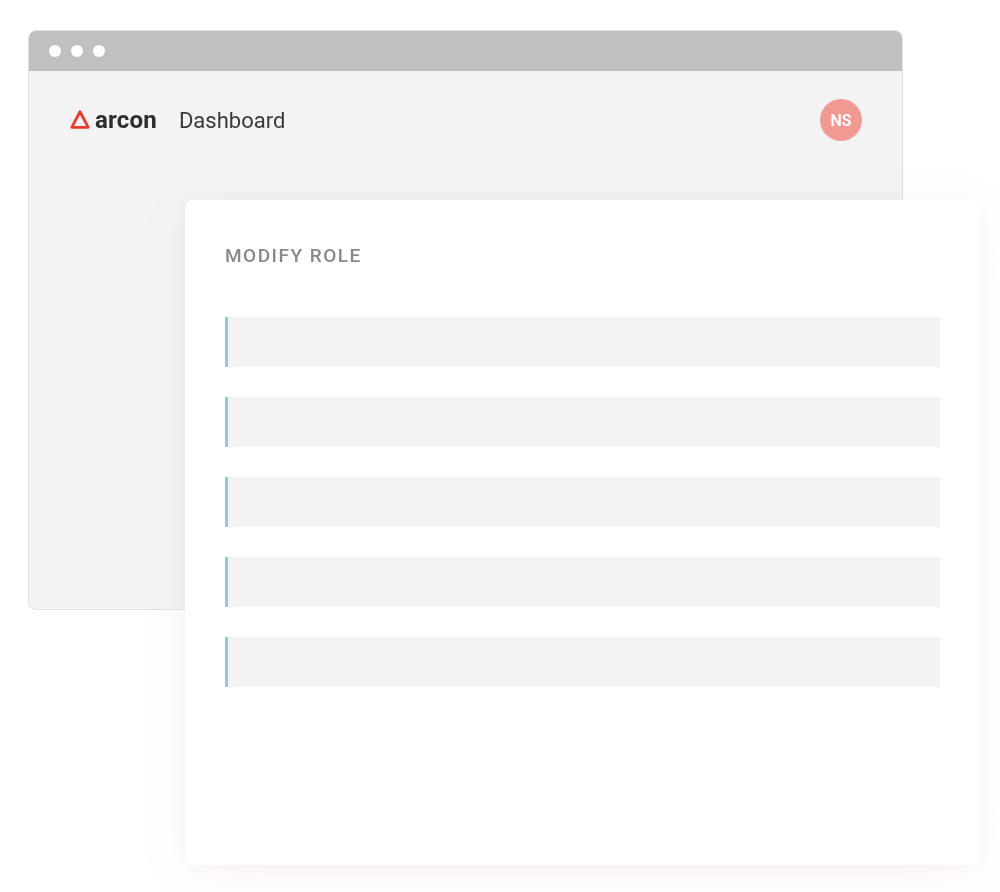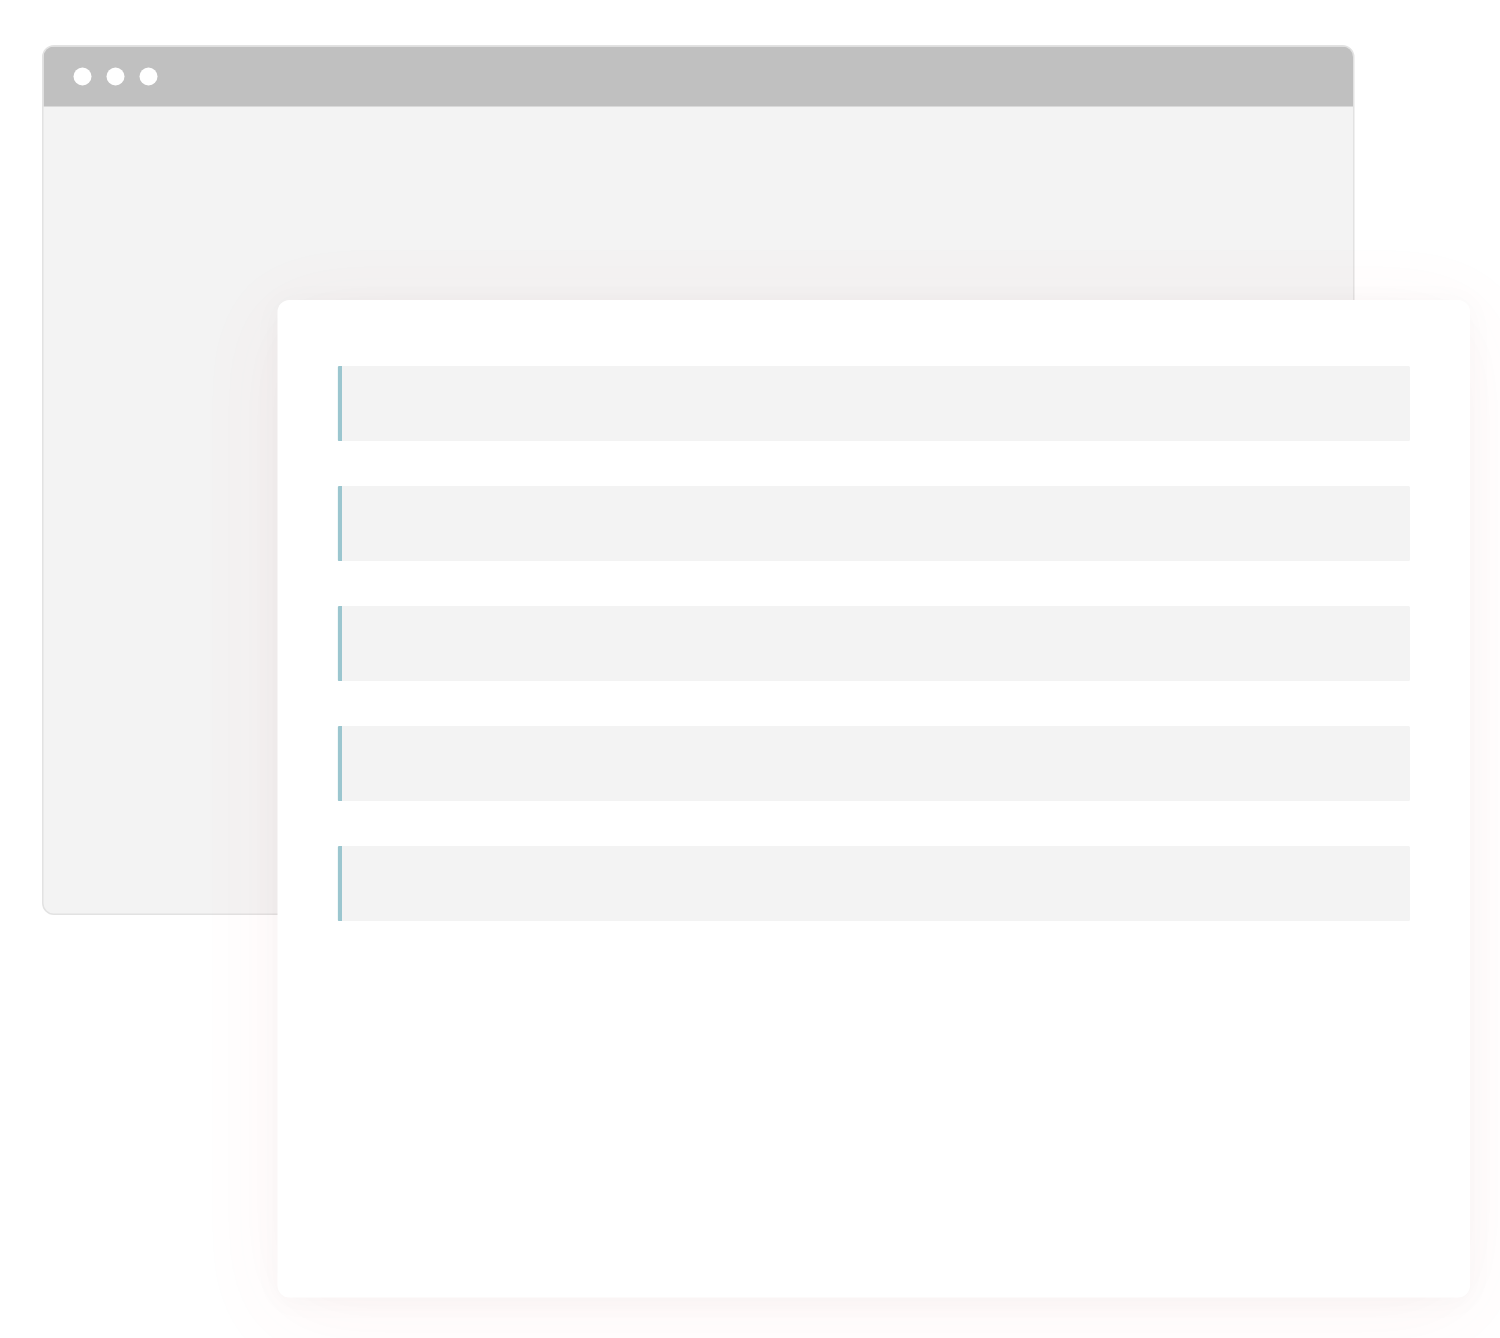--- a/index.html
+++ b/index.html
@@ -162,23 +162,37 @@
 </head>
 <body>
 
 <div class="browser-window">
   <div class="titlebar">
     <div class="traffic-dot"></div>
     <div class="traffic-dot"></div>
     <div class="traffic-dot"></div>
   </div>
 
+  <div class="header">
+    <div class="logo">
+      <span>
+        <svg width="22" height="22" viewBox="0 0 24 24">
+          <path d="M12 3 L21 20 L3 20 Z" fill="none" stroke="#e83b2e" stroke-width="3" stroke-linejoin="round"></path>
+        </svg>
+      </span>
+      <span class="logo-text">arcon</span>
+    </div>
+    <span class="page-title">Dashboard</span>
+    <span class="header-spacer"></span>
+    <div class="avatar">NS</div>
+  </div>
 </div>
 
 <div class="modal-card">
+  <div class="modal-title">MODIFY ROLE</div>
 
   <div class="input-list">
     <div class="input-row">
       <input type="text" value="" style="">
     </div>
     <div class="input-row">
       <input type="text" value="" style="">
     </div>
     <div class="input-row">
       <input type="text" value="" style="">

